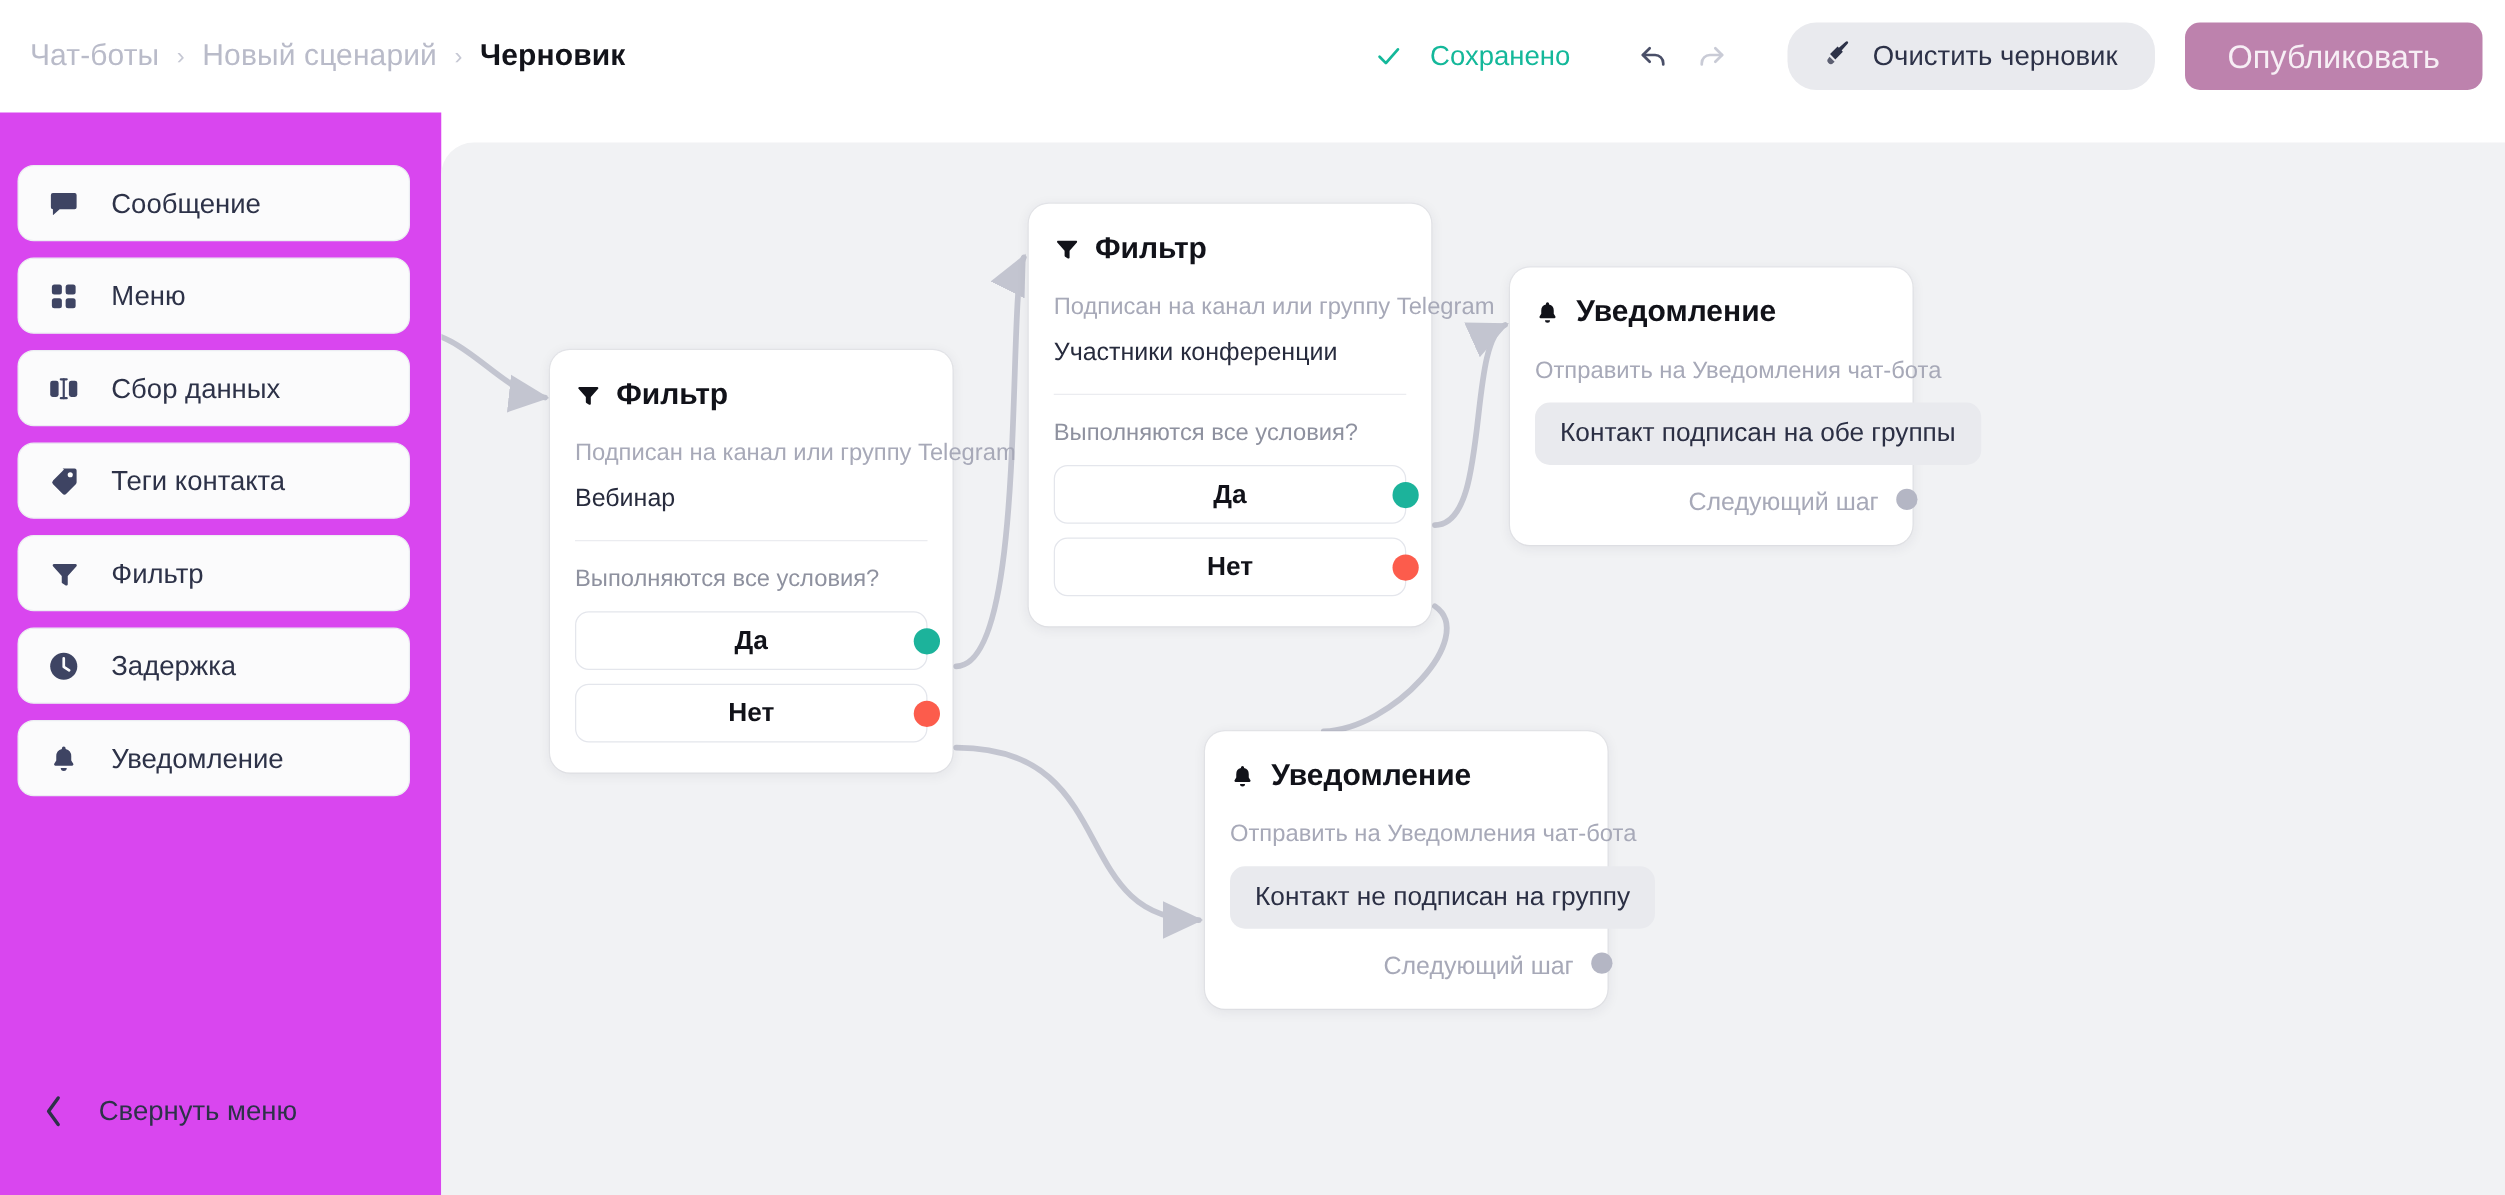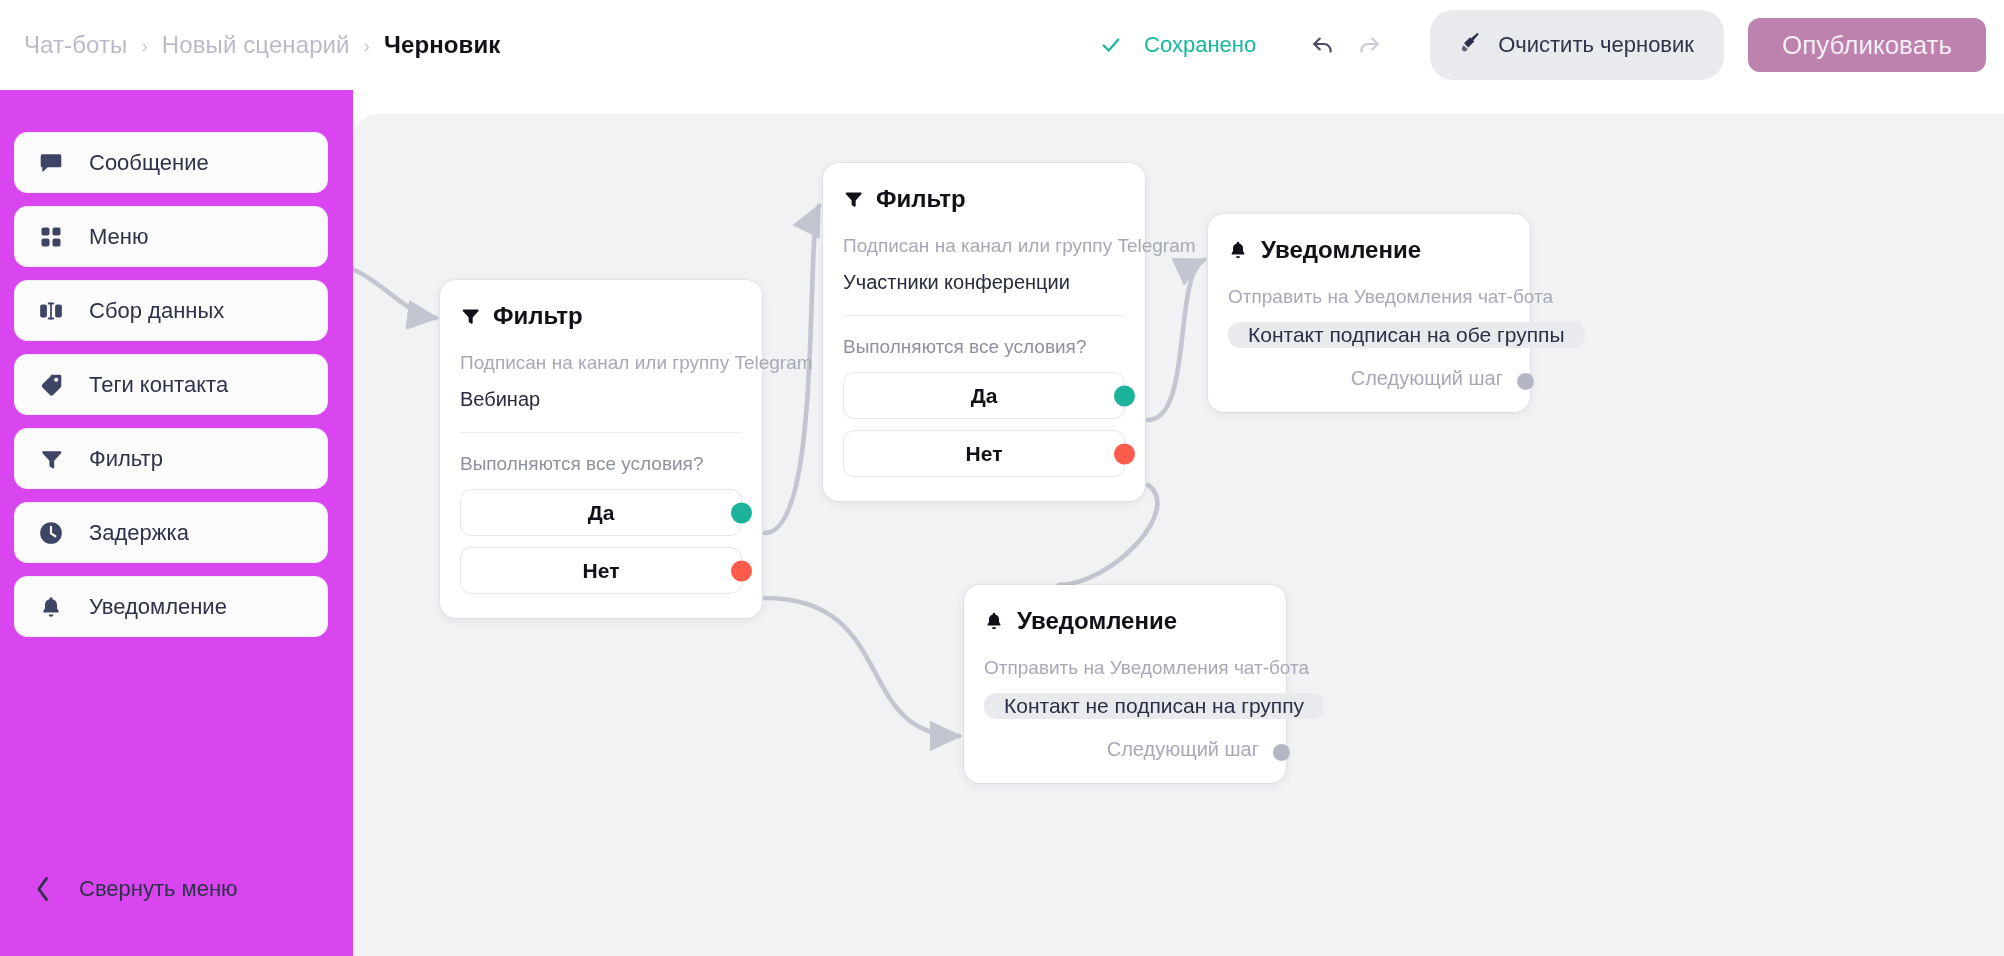--- a/index.html
+++ b/index.html
@@ -40,21 +40,21 @@
   #save-status svg { display: block; }
   .history-btn {
     width: 46px; height: 46px; display: flex; align-items: center; justify-content: center;
     background: none; border: none; cursor: pointer;
   }
   #undo-btn svg { color: #4a4f68; }
   #redo-btn svg { color: #c9cbd6; }
   #clear-draft-btn {
     margin-left: 38px;
     display: flex; align-items: center; gap: 16px;
-    height: 70px; padding: 0 30px;
+    height: 54px; padding: 0 30px;
     background: #e9eaee; border: none; border-radius: 23px;
     font-family: inherit; font-size: 22px; color: #2d3248; cursor: pointer;
     white-space: nowrap;
   }
   #publish-btn {
     margin-left: 24px;
     height: 54px; padding: 0 34px;
     background: #bd82ad; border: none; border-radius: 12px;
     font-family: inherit; font-size: 26px; color: #f7eef5; cursor: pointer;
     white-space: nowrap;
@@ -117,25 +117,25 @@
   .port {
     position: absolute; width: 21px; height: 21px; border-radius: 50%;
     top: 50%; right: -11px; transform: translateY(-50%);
     cursor: crosshair;
   }
   .port.yes { background: #1cb39b; }
   .port.no  { background: #fc5c4c; }
 
   .chip {
     background: #e9eaee; border-radius: 12px;
-    padding: 1px 20px; font-size: 21px; color: #2b2f44;
+    padding: 13px 20px; font-size: 21px; color: #2b2f44;
     white-space: nowrap; display: inline-block;
   }
   .next-step {
-    display: flex; align-items: flex-end; justify-content: flex-end; gap: 14px;
+    display: flex; align-items: flex-start; justify-content: flex-end; gap: 14px;
     font-size: 20px; color: #a7a9b8; white-space: nowrap;
   }
   .next-dot { width: 17px; height: 17px; border-radius: 50%; background: #b4b6c4; cursor: crosshair; }
 
   
   #node-filter-1     { left: 87px;  top: 166px; width: 322px; padding: 22px 20px 24px; }
   #node-filter-2     { left: 470px; top: 49px;  width: 322px; padding: 22px 20px 24px; }
   #node-notify-top   { left: 855px; top: 100px; width: 322px; padding: 22px 20px 22px; }
   #node-notify-bot   { left: 611px; top: 471px; width: 322px; padding: 22px 20px 22px; }
 </style>

